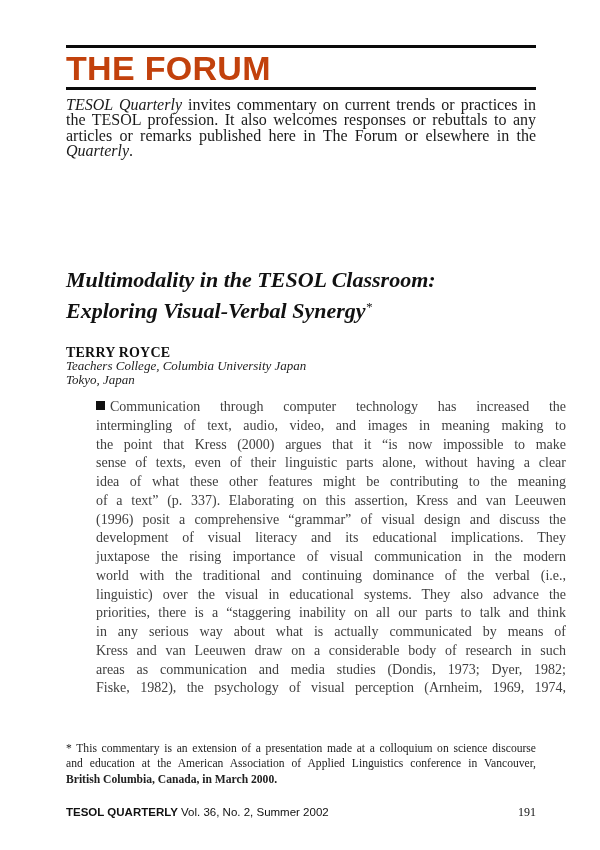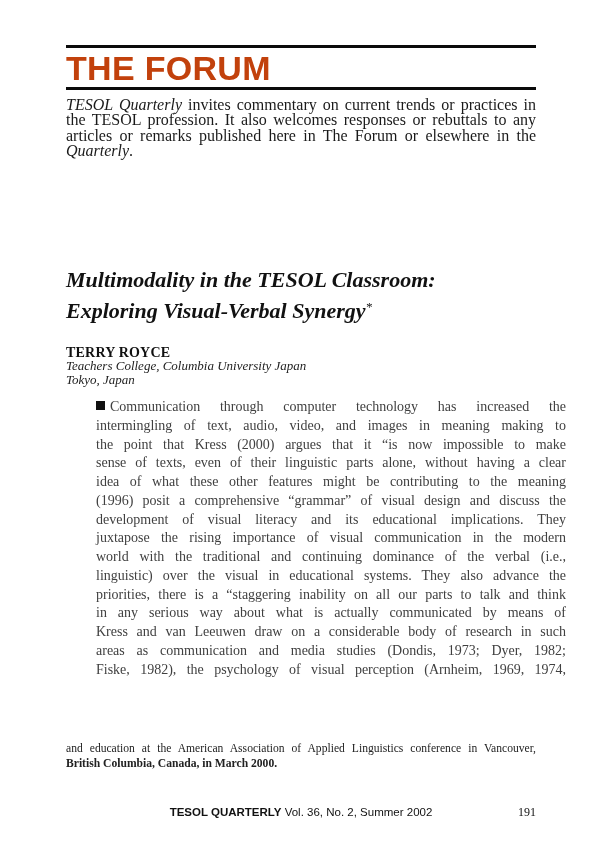--- a/index.html
+++ b/index.html
@@ -37,21 +37,21 @@
     .square { display: inline-block; width: 9px; height: 9px; background: #111; margin-right: 5px; vertical-align: 1px; }
     .footnote {
       position: absolute; left: 0; top: 741px; width: 470px;
       font-family: "Liberation Serif", serif; font-size: 11.6px; line-height: 15.3px;
       color: #222222;
     }
     .footnote .line { display: block; text-align: justify; text-align-last: justify; white-space: nowrap; }
     .footnote .line.last { text-align-last: left; font-weight: bold; }
     .footer {
       position: absolute; left: 0; top: 804px; width: 470px; height: 16px;
-      font-family: "Liberation Sans", sans-serif; font-size: 11.5px; line-height: 16px; color: #111; text-align: center;
+      font-family: "Liberation Sans", sans-serif; font-size: 11.5px; line-height: 16px; color: #111;
     }
     .footer .journal { font-weight: bold; }
     .footer .page-num { position: absolute; right: 0; top: 0; font-family: "Liberation Serif", serif; font-size: 12px; }
   </style>
 </head>
 <body>
 
 <div class="page">
   <div class="rule top"></div>
   <div class="forum-title">THE FORUM</div>
@@ -69,33 +69,35 @@
     <div class="author-aff">Teachers College, Columbia University Japan</div>
     <div class="author-aff">Tokyo, Japan</div>
   </div>
 
   <div class="body-text">
     <span class="line"><span class="square"></span><span>Communication through computer technology has increased the</span></span>
     <span class="line">intermingling of text, audio, video, and images in meaning making to</span>
     <span class="line">the point that Kress (2000) argues that it “is now impossible to make</span>
     <span class="line">sense of texts, even of their linguistic parts alone, without having a clear</span>
     <span class="line">idea of what these other features might be contributing to the meaning</span>
+    <span class="line">of a text” (p. 337). Elaborating on this assertion, Kress and van Leeuwen</span>
     <span class="line">(1996) posit a comprehensive “grammar” of visual design and discuss the</span>
     <span class="line">development of visual literacy and its educational implications. They</span>
     <span class="line">juxtapose the rising importance of visual communication in the modern</span>
     <span class="line">world with the traditional and continuing dominance of the verbal (i.e.,</span>
     <span class="line">linguistic) over the visual in educational systems. They also advance the</span>
     <span class="line">priorities, there is a “staggering inability on all our parts to talk and think</span>
     <span class="line">in any serious way about what is actually communicated by means of</span>
     <span class="line">Kress and van Leeuwen draw on a considerable body of research in such</span>
     <span class="line">areas as communication and media studies (Dondis, 1973; Dyer, 1982;</span>
     <span class="line">Fiske, 1982), the psychology of visual perception (Arnheim, 1969, 1974,</span>
   </div>
 
   <div class="footnote">
+    <span class="line">* This commentary is an extension of a presentation made at a colloquium on science discourse</span>
     <span class="line">and education at the American Association of Applied Linguistics conference in Vancouver,</span>
     <span class="line last">British Columbia, Canada, in March 2000.</span>
   </div>
 
   <div class="footer">
     <span class="journal">TESOL QUARTERLY</span><span> Vol. 36, No. 2, Summer 2002</span>
     <span class="page-num">191</span>
   </div>
 </div>
 

